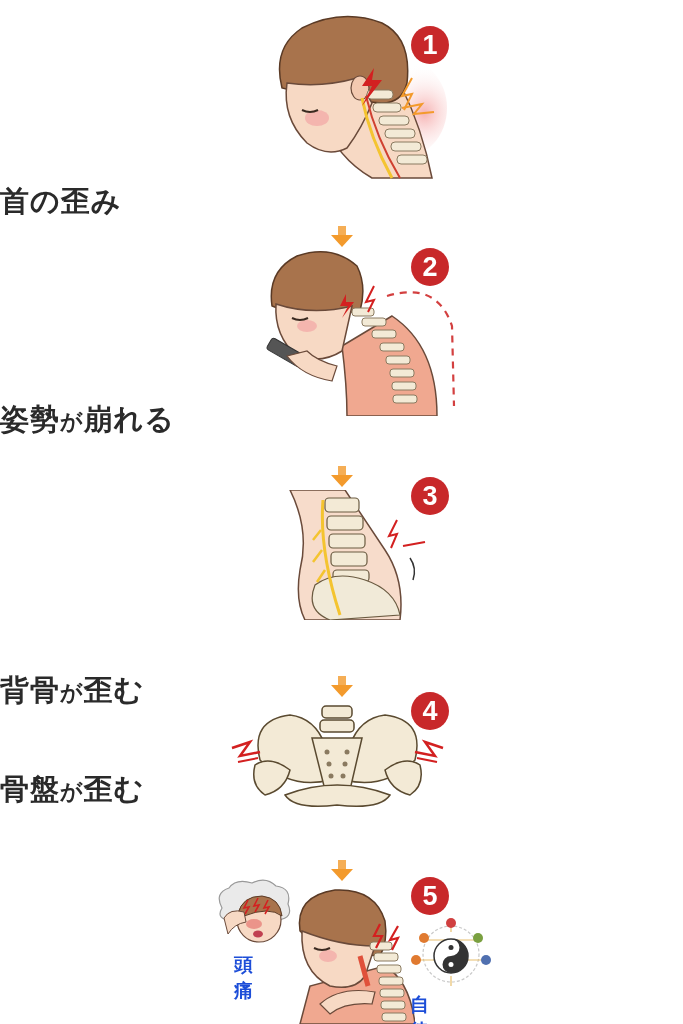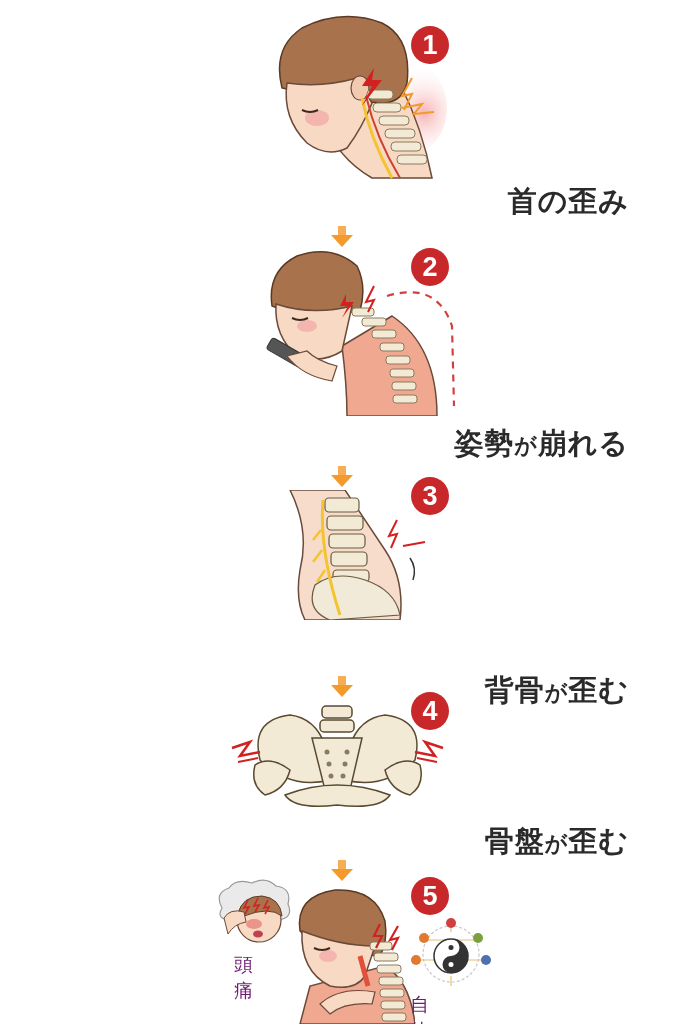--- a/index.html
+++ b/index.html
@@ -3,25 +3,25 @@
 <meta charset="utf-8">
 <style>
   html, body { margin: 0; padding: 0; background: #ffffff; }
   body { width: 683px; height: 1024px; position: relative; overflow: hidden;
     font-family: "DejaVu Sans", "Liberation Sans", sans-serif; }
   .stage { position: absolute; }
   .illus { position: absolute; }
   .badge { position: absolute; width: 38px; height: 38px; border-radius: 50%;
     background: #c8282a; color: #fff; font-weight: bold; font-size: 27px;
     line-height: 38px; text-align: center; font-family: "Liberation Sans", sans-serif; }
-  .caption { position: absolute; left: 0; width: 629px; text-align: right;
+  .caption { position: absolute; left: 0; width: 629px; text-align: left;
     font-size: 29px; font-weight: bold; color: #2a2a2a; letter-spacing: 1px; }
   .caption .small { font-size: 22px; }
   .arrow { position: absolute; left: 331px; width: 22px; height: 22px; }
-  .sub-label { position: absolute; font-size: 19px; font-weight: normal; color: #701a75; }
+  .sub-label { position: absolute; font-size: 19px; font-weight: bold; color: #1d4ed8; }
 </style>
 </head>
 <body>
 
 <div class="stage">
   <svg class="illus" style="left:262px;top:8px" width="190" height="172" viewBox="0 0 190 172">
     <defs>
         <radialGradient id="g1" cx="0.75" cy="0.55" r="0.5">
           <stop offset="0" stop-color="#f6b3b3"></stop>
           <stop offset="1" stop-color="#fff" stop-opacity="0"></stop>
@@ -74,21 +74,21 @@
       <rect x="130" y="136" width="24" height="8" rx="3"></rect>
       <rect x="131" y="149" width="24" height="8" rx="3"></rect>
     </g>
     <path d="M84 48 L78 60 L86 60 L80 72 L92 56 L84 56 Z" fill="#d32020"></path>
     <path d="M112 40 L104 56 L112 54 L106 66" stroke="#d32020" stroke-width="2" fill="none"></path>
     <path d="M125 50 Q175 35 190 80 L192 160" stroke="#d34040" stroke-width="2.2" stroke-dasharray="7,6" fill="none"></path>
     <rect x="5" y="100" width="38" height="13" rx="3" transform="rotate(30 24 106)" fill="#555" stroke="#333"></rect>
     <path d="M25 110 Q40 130 70 135 L75 120 Q55 115 45 105 Z" fill="#f7d9c4" stroke="#6a4a3a" stroke-width="1.2"></path>
   </svg>
   <div class="badge" style="left:411px;top:248px">2</div>
-  <div class="caption" style="top:424px">
+  <div class="caption" style="top:400px">
     <span>姿勢</span><span class="small">が</span><span>崩れる</span>
   </div>
 </div>
 
 <svg class="arrow" style="top:466px" viewBox="0 0 22 22">
     <rect x="7" y="0" width="8" height="9" fill="#f39a2c" opacity="0.8"></rect>
     <path d="M0 9 L22 9 L11 21 Z" fill="#f39a2c"></path>
   </svg>
 
 <div class="stage">
@@ -138,21 +138,21 @@
         <circle cx="115" cy="64" r="2.5"></circle>
         <circle cx="101" cy="76" r="2.5"></circle>
         <circle cx="113" cy="76" r="2.5"></circle>
       </g>
     <path d="M2 48 L20 42 L10 56 L30 52" stroke="#d32020" stroke-width="2.5" fill="none"></path>
     <path d="M8 62 L28 58" stroke="#d32020" stroke-width="2"></path>
     <path d="M213 48 L195 42 L205 56 L185 52" stroke="#d32020" stroke-width="2.5" fill="none"></path>
     <path d="M207 62 L187 58" stroke="#d32020" stroke-width="2"></path>
   </svg>
   <div class="badge" style="left:411px;top:692px">4</div>
-  <div class="caption" style="top:822px">
+  <div class="caption" style="top:770px">
     <span>骨盤</span><span class="small">が</span><span>歪む</span>
   </div>
 </div>
 
 <svg class="arrow" style="top:860px" viewBox="0 0 22 22">
     <rect x="7" y="0" width="8" height="9" fill="#f39a2c" opacity="0.8"></rect>
     <path d="M0 9 L22 9 L11 21 Z" fill="#f39a2c"></path>
   </svg>
 
 <div class="stage">

